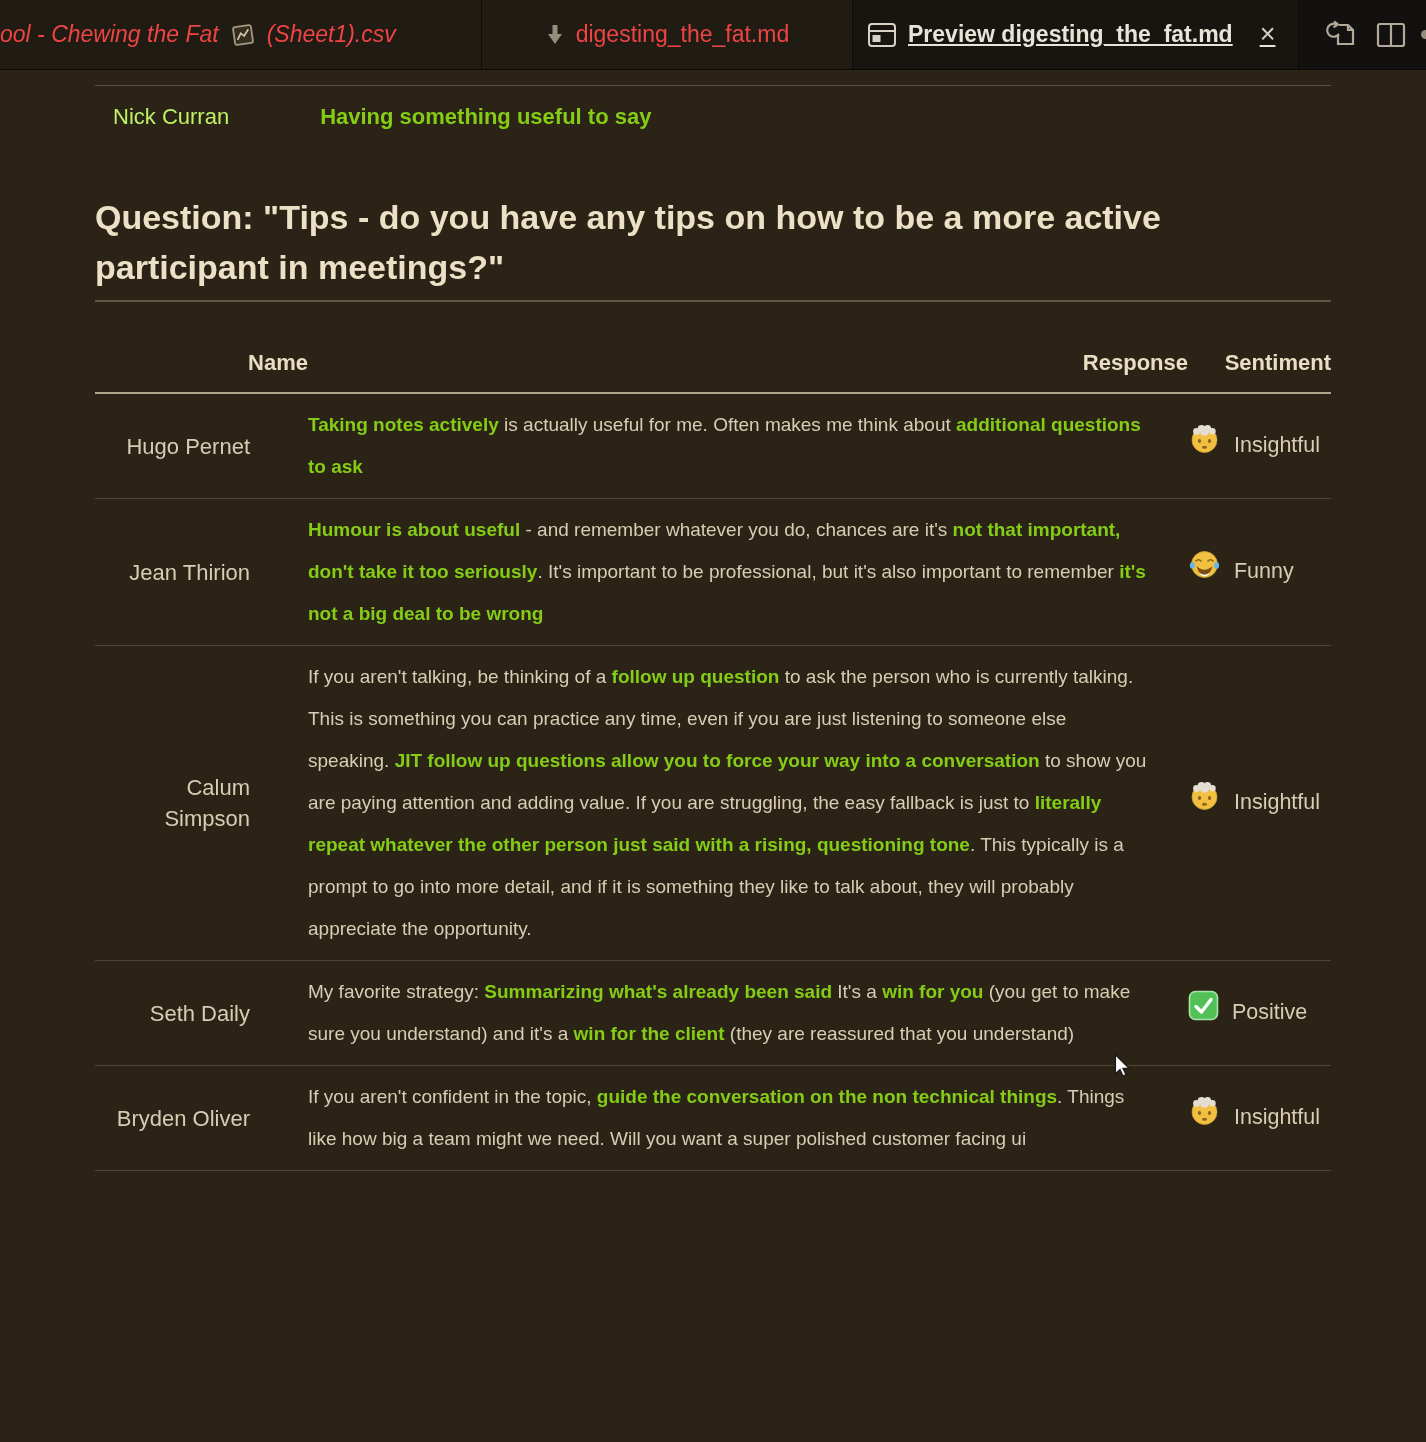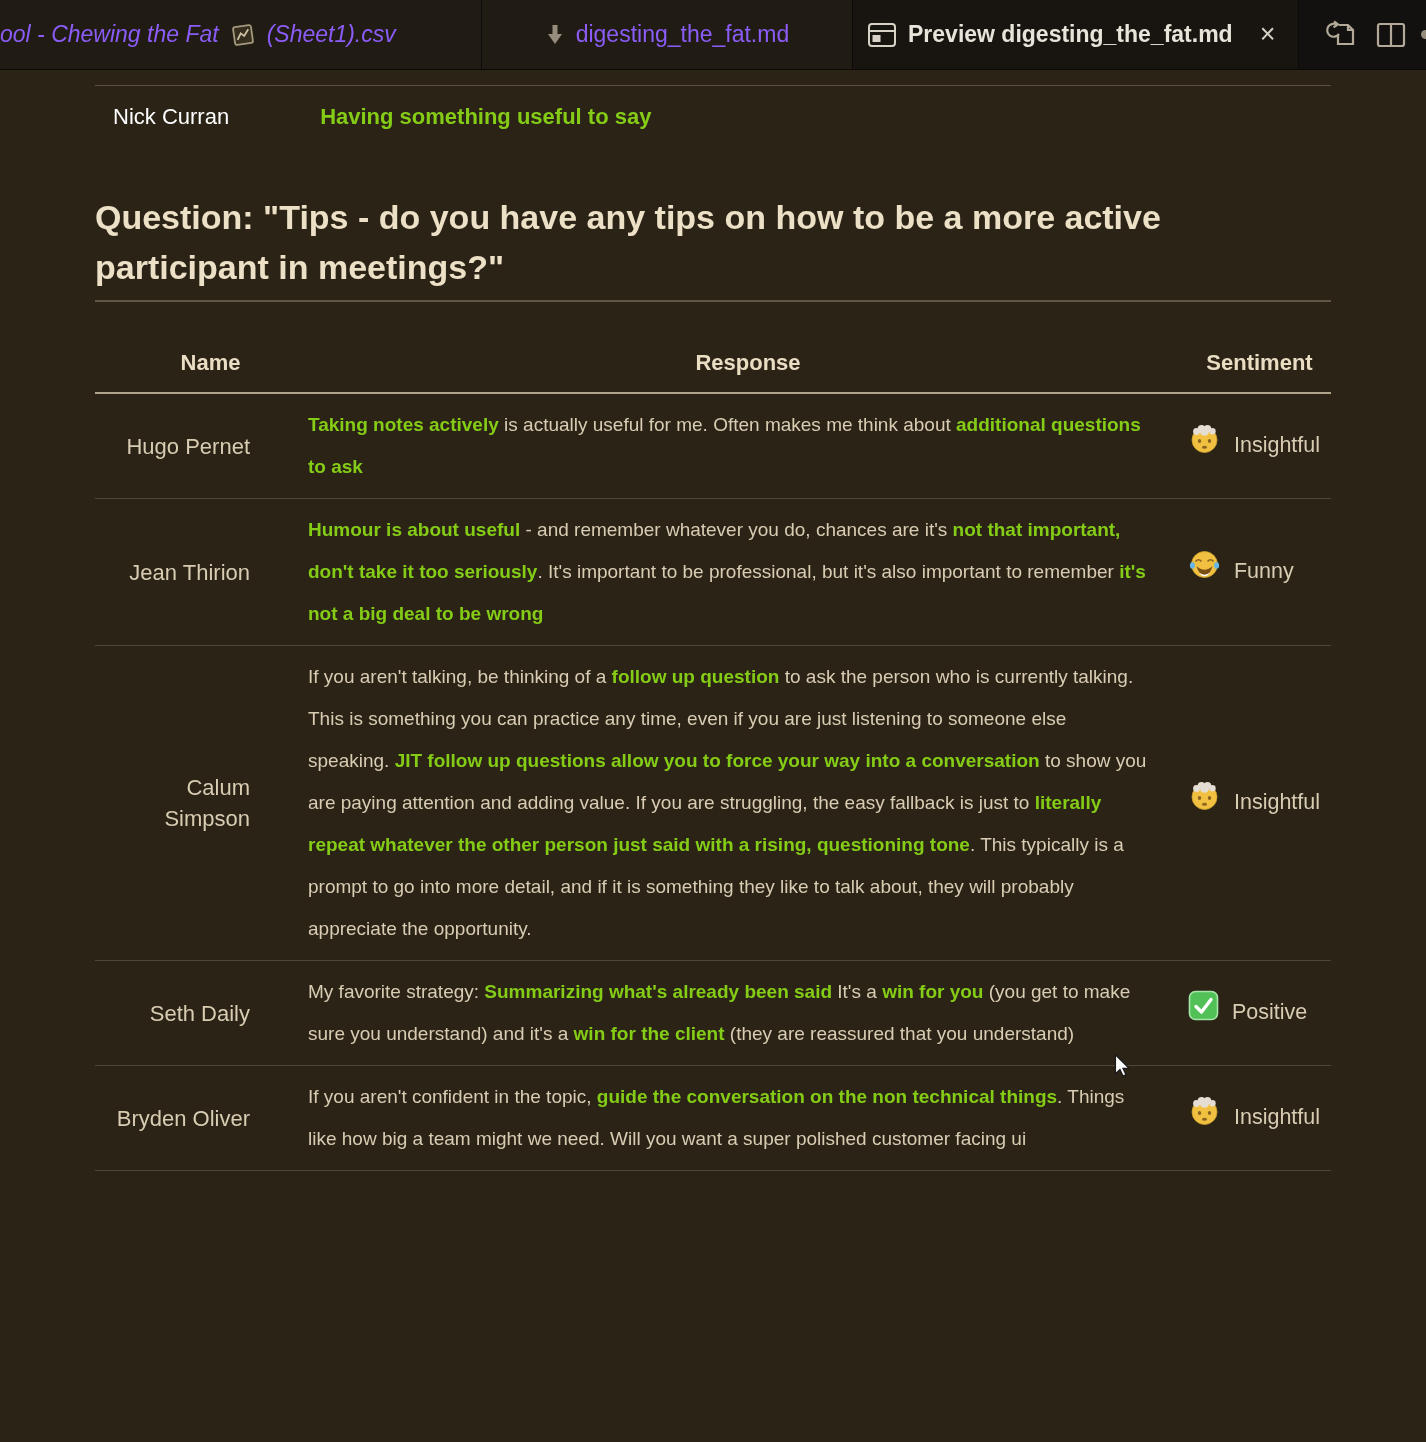--- a/index.html
+++ b/index.html
@@ -13,26 +13,26 @@
   
   .tabbar{
     height:70px; width:100%;
     background:#131110;
     display:flex; align-items:stretch;
     border-bottom:1px solid #0a0908;
   }
   .tab{
     display:flex; align-items:center; gap:11px;
     background:#201c14; border-right:1px solid #0d0b09;
-    font-size:23px; color:#8b5cf6; white-space:nowrap;
+    font-size:23px; color:#ef4444; white-space:nowrap;
     overflow:hidden; cursor:default;
   }
   .tab.t1{ width:483px; font-style:italic; padding-left:0; }
   .tab.t2{ width:372px; justify-content:center; }
-  .tab.t3{ width:447px; background:#181511; color:#e9e4da; font-weight:600; padding-left:14px; }
+  .tab.t3{ width:447px; background:#181511; color:#e9e4da; font-weight:600; padding-left:14px;text-decoration:underline; }
   .tab .icon{ display:inline-flex; align-items:center; flex:0 0 auto; }
   .tab-close{
     margin-left:16px; font-size:27px; font-weight:400; color:#d6d0c4;
     line-height:1; cursor:pointer;
   }
   .editor-actions{
     margin-left:auto; display:flex; align-items:center; gap:14px;
     background:#131110; padding:0 0 0 26px;
   }
   .editor-actions .abtn{ display:inline-flex; align-items:center; cursor:pointer; }
@@ -42,32 +42,32 @@
     position:absolute; top:70px; left:0; right:0; bottom:0;
     background:#2b2316; color:#d8ccb3;
   }
   .inner{ margin-left:95px; width:1236px; }
   .b{ font-weight:700; color:#84cc16; }
   
   .prev-row{
     margin-top:15px; border-top:1px solid #5a5142;
     padding:16px 0 6px 18px; font-size:22px; line-height:30px;
   }
-  .pname{ display:inline-block; width:201px; color:#ffffff; }
+  .pname{ display:inline-block; width:201px; color:#bef264; }
   
   h2.question{
     margin-top:54px; font-size:34px; line-height:50px; font-weight:700;
     color:#ece0c6; max-width:1190px;
   }
   hr.qline{ border:none; border-top:2px solid #5f5644; margin-top:8px; }
   
   table{ width:1236px; border-collapse:collapse; table-layout:fixed; }
   col.c-name{ width:213px; } col.c-resp{ width:880px; } col.c-sent{ width:143px; }
   th{
-    text-align:center; font-size:22px; font-weight:700; color:#e9ddc3;
+    text-align:right; font-size:22px; font-weight:700; color:#e9ddc3;
     padding:48px 0 16px 0; border-bottom:2px solid #b0a48d;
   }
   th.h-name{ padding-left:18px; }
   td{ vertical-align:middle; border-bottom:1px solid #4e4636; padding:10px 0; }
   td.name{ padding-left:18px; padding-right:58px; font-size:22px; line-height:31px; color:#d8ccb3;text-align:right; }
   td.resp{ font-size:19px; line-height:42px; padding-right:40px; color:#d8ccb3; }
   td.sent{ font-size:21.5px; line-height:44px; color:#d8ccb3; }
   .emoji{ display:inline-block; vertical-align:middle; margin-right:7px; }
   
   .cursor{ position:absolute; pointer-events:none; }

